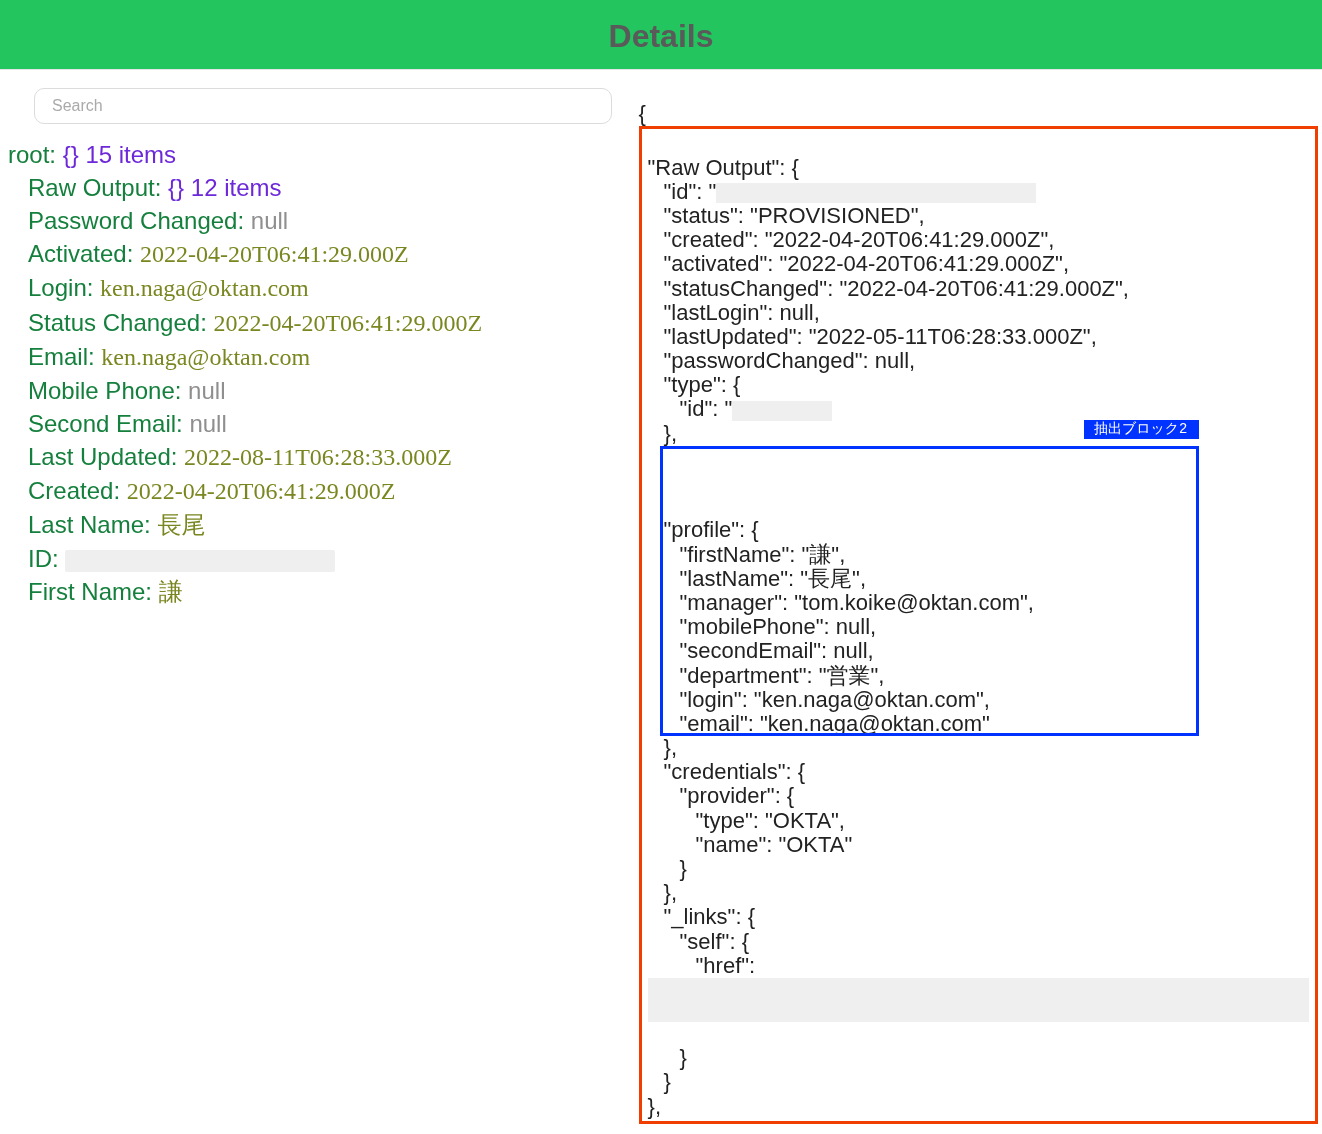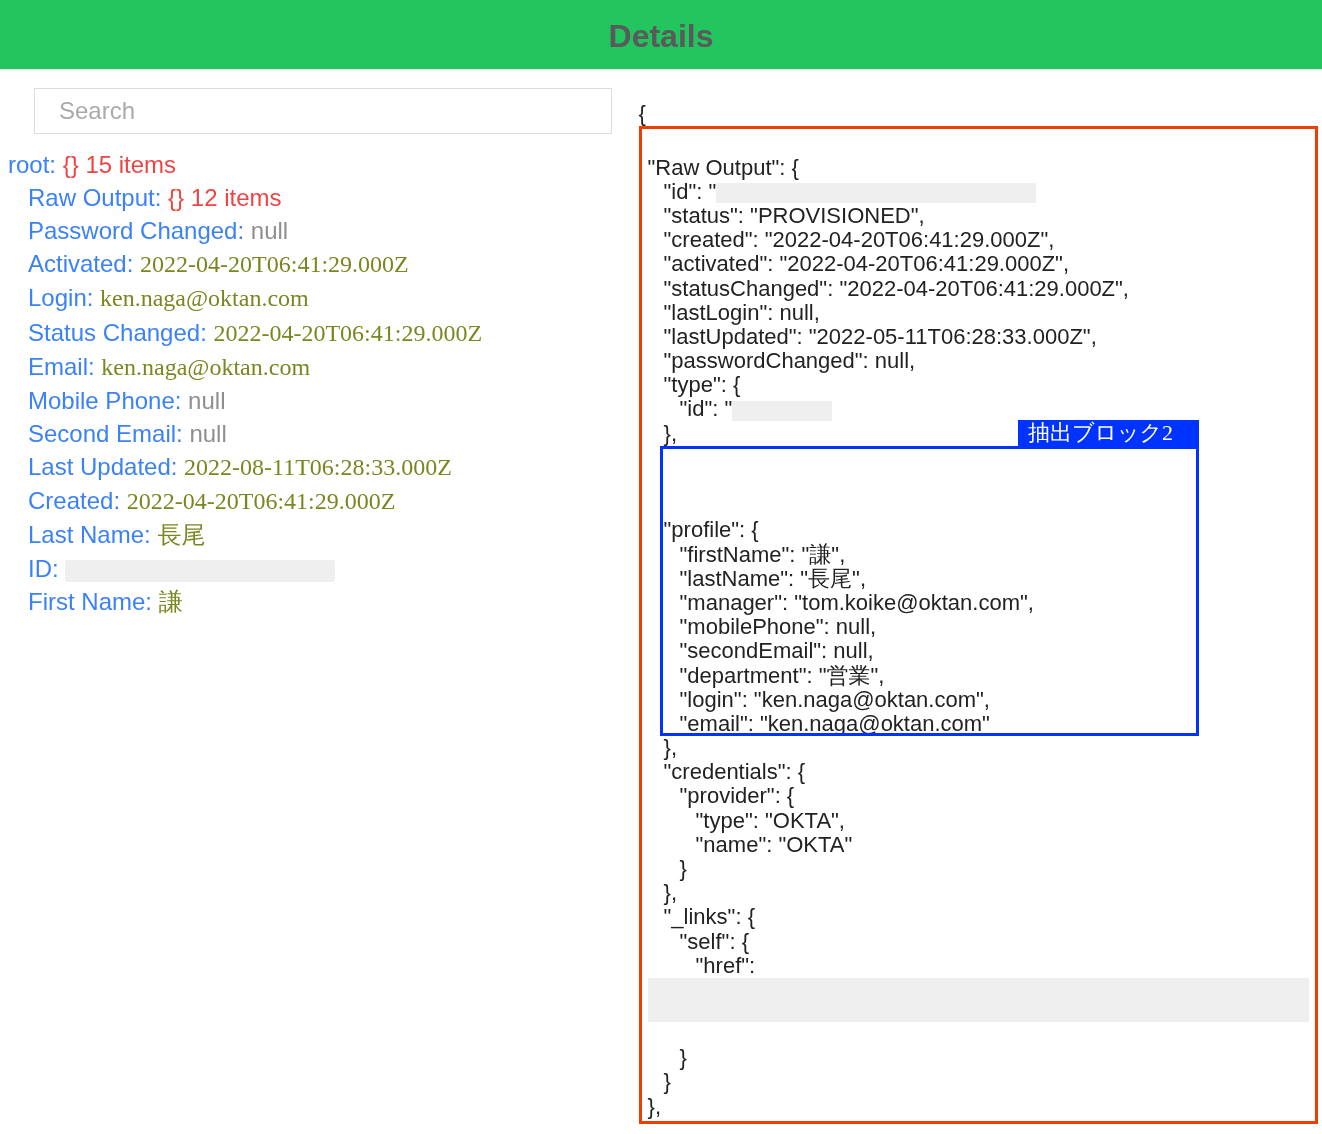--- a/index.html
+++ b/index.html
@@ -30,50 +30,49 @@
   .right {
     width: 52%;
     padding: 8px 4px 18px 4px;
     font-size: 22px;
     line-height: 1.1;
     position: relative;
   }
   .search {
     width: 94%;
     margin: 0 0 14px 26px;
-    padding: 8px 24px;
-    font-size: 24px;
+    padding: 8px 17px;
+    font-size: 16px;
     border: 1px solid #dcdcdc;
-    border-radius: 0;
+    border-radius: 10px;
     color: #888;
   }
   .search::placeholder { color: #aaa; }
   .tree { font-size: 24px; line-height: 1.38; }
   .row { white-space: nowrap; }
-  .key { color: #3b82f6; }
-  .meta { color: #ef4444; }
+  .key { color: #15803d; }
+  .meta { color: #6d28d9; }
   .val-null { color: #8f8f8f; }
   .val-str  { color: #7a861f; font-family: Liberation Serif, serif; }
   .redact {
     display: inline-block;
     background: #efefef;
     color: #efefef;
     border-radius: 2px;
     vertical-align: middle;
   }
   .ind0 { padding-left: 0px; }
   .ind1 { padding-left: 20px; }
   
   .badge {
     display: inline-block;
     color: #fff;
-    font-size: 22px;
-    padding: 1px 26px 3px 10px;
+    font-size: 14px;
+    padding: 1px 12px 3px 10px;
     white-space: nowrap;
-    font-family: Liberation Serif, serif;
   }
   .badge-blue { background: #0033ff; }
   .box-red {
     border: 3px solid #ef3e00;
     padding: 2px 6px 2px 6px;
   }
   .box-blue-wrap { position: relative; }
   .box-blue {
     position: absolute;
     border: 3px solid #0033ff;

